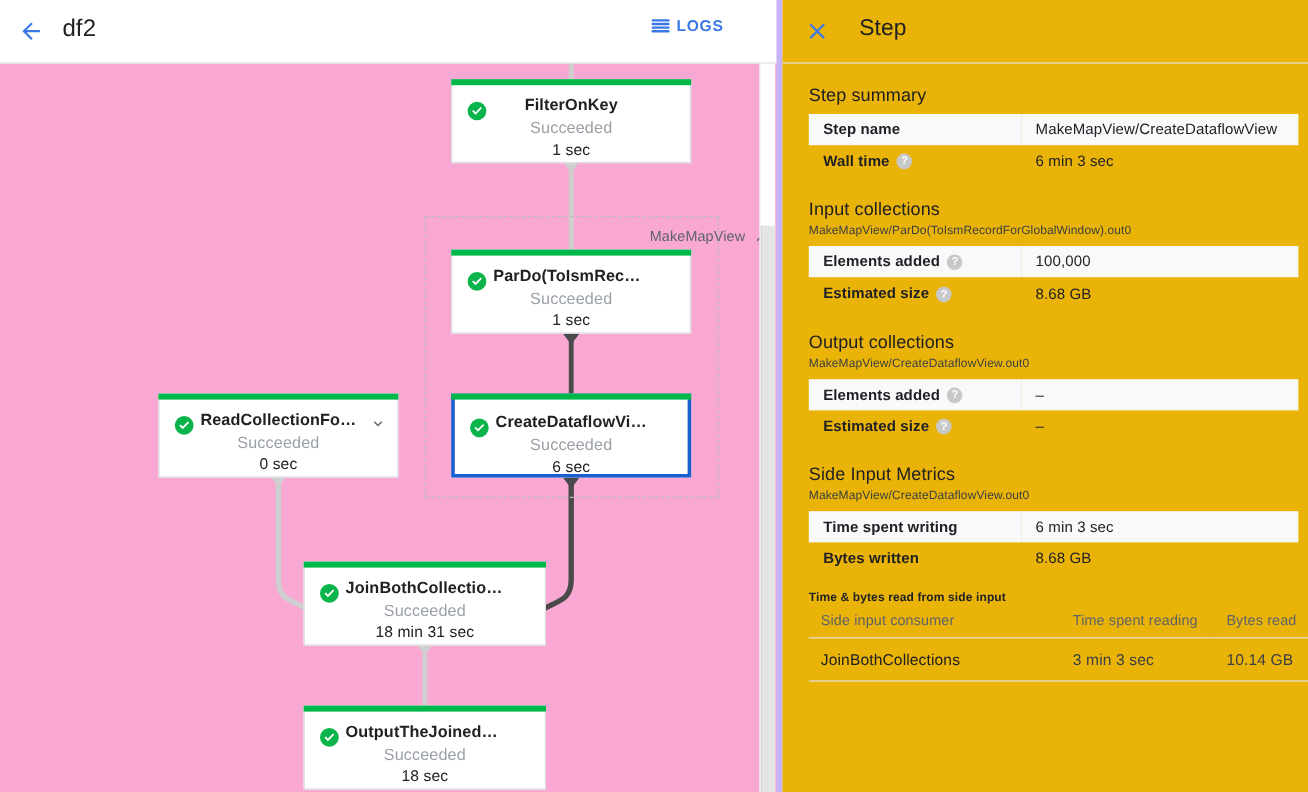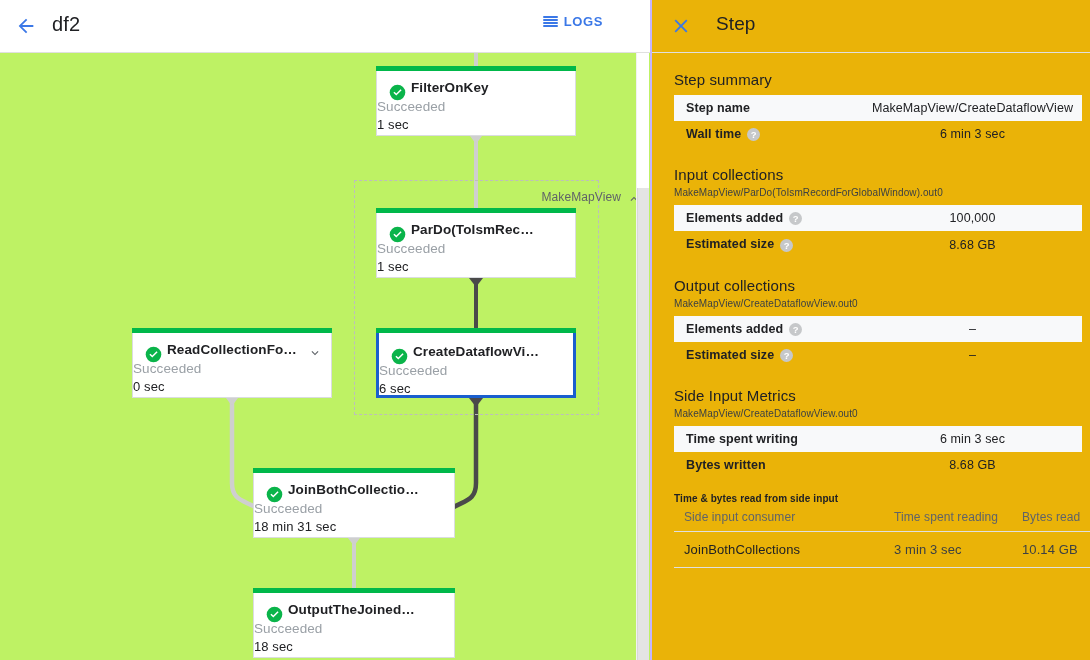--- a/index.html
+++ b/index.html
@@ -17,22 +17,22 @@
     width: 1090px;
     height: 660px;
     display: flex;
   }
 
   
   #left-pane {
     position: relative;
     width: 652px;
     height: 660px;
-    background: #bef264;
-    border-right: 2px solid #c4b5fd;
+    background: #f9a8d4;
+    border-right: 5px solid #c4b5fd;
     box-sizing: border-box;
     overflow: hidden;
   }
 
   #topbar {
     position: absolute;
     left: 0; top: 0;
     width: 651px;
     height: 53px;
     background: #ffffff;
@@ -140,20 +140,21 @@
     height: 5px;
   }
   .node .check {
     position: absolute;
     left: 12px; top: 17px;
     width: 17px; height: 17px;
   }
   .node .labels {
     position: absolute;
     left: 0; right: 0; top: 13px;
+    text-align: center;
     pointer-events: none;
   }
   .node .nm {
     display: block;
     font-size: 13.5px;
     font-weight: bold;
     color: #202124;
     white-space: nowrap;
     overflow: hidden;
     text-overflow: ellipsis;
@@ -284,21 +285,20 @@
     vertical-align: middle;
     letter-spacing: .1px;
   }
   .kvtable td.k {
     width: 165px;
     font-weight: bold;
   }
   .kvtable td.v {
     color: #202124;
     font-weight: normal;
-    text-align: center;
   }
   .helpicon {
     display: inline-block;
     width: 13px; height: 13px;
     border-radius: 50%;
     background: #c6c8ca;
     color: #ffffff;
     font-size: 9.5px;
     line-height: 13px;
     text-align: center;

